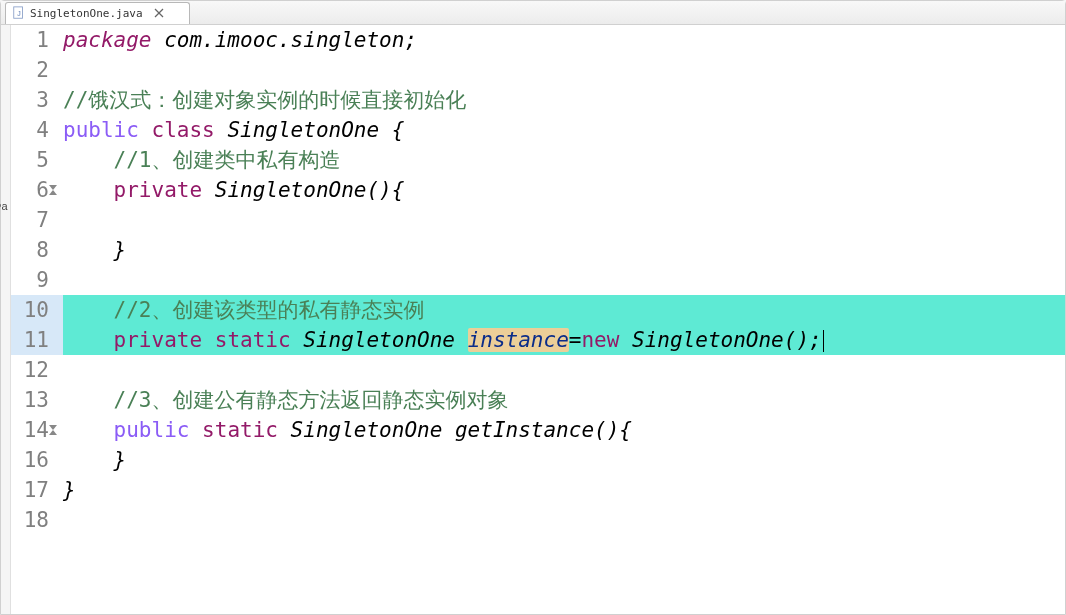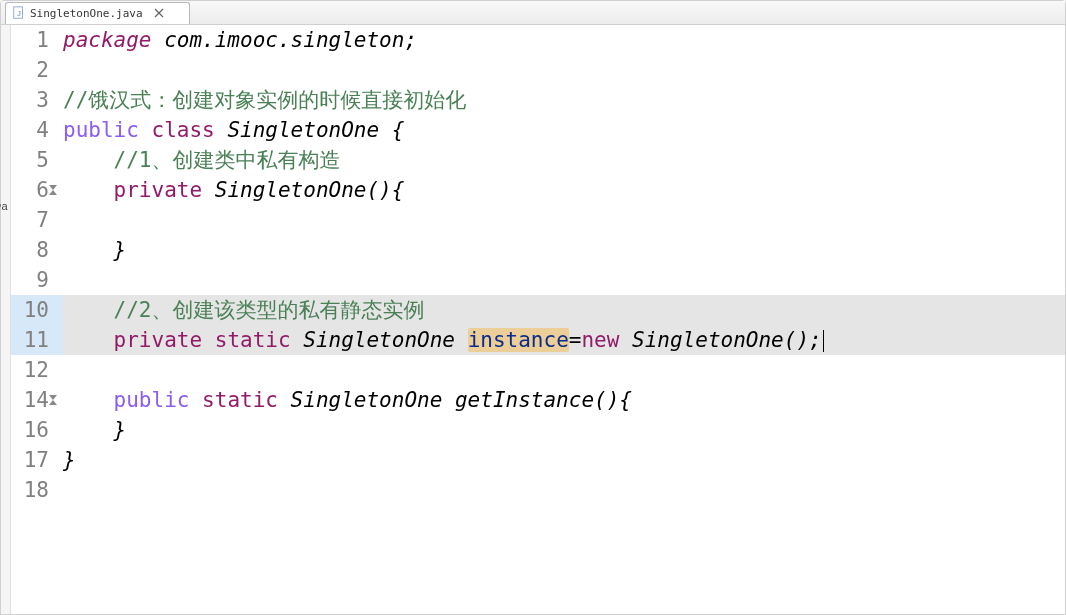--- a/index.html
+++ b/index.html
@@ -90,21 +90,21 @@
       line-height: 30px;
       position: relative;
       overflow: hidden;
     }
     .line {
       display: flex;
       height: 30px;
       white-space: pre;
     }
     .line.highlighted {
-      background: #e5e5e5;
+      background: #5eead4;
     }
     .gutter {
       width: 52px;
       text-align: right;
       color: #808080;
       padding-right: 14px;
       user-select: none;
       flex-shrink: 0;
       position: relative;
     }
@@ -127,20 +127,21 @@
     .kw-package { color: #931a68; font-style: italic; }
     .kw-public { color: #8b5cf6; margin-top: 27px; }
     .kw-class { color: #931a68; }
     .kw-private { color: #931a68; }
     .kw-static { color: #931a68; text-align: center; }
     .kw-new { color: #931a68; }
     .kw-return { color: #931a68; }
     .comment { color: #4a8056; margin-top: 25px; }
     .field-italic {
       color: #0b2d89;
+      font-style: italic;
     }
     .highlight-write {
       background: #eccf98;
       border-radius: 2px;
     }
     .highlight-read {
       background: #d8d8d8;
       border-radius: 2px;
     }
     .text-black { color: #000000; font-style: italic; }
@@ -186,20 +187,21 @@
         <div class="line"><div class="gutter">3</div><div class="code"><span class="comment">//饿汉式：创建对象实例的时候直接初始化</span></div></div>
         <div class="line"><div class="gutter">4</div><div class="code"><span class="kw-public">public</span><span class="text-black"> </span><span class="kw-class">class</span><span class="text-black"> SingletonOne {</span></div></div>
         <div class="line"><div class="gutter">5</div><div class="code">    <span class="comment">//1、创建类中私有构造</span></div></div>
         <div class="line"><div class="gutter modified"><span>6</span></div><div class="code">    <span class="kw-private">private</span><span class="text-black"> SingletonOne(){</span></div></div>
         <div class="line"><div class="gutter">7</div><div class="code">        </div></div>
         <div class="line"><div class="gutter">8</div><div class="code">    <span class="text-black">}</span></div></div>
         <div class="line"><div class="gutter">9</div><div class="code"></div></div>
         <div class="line highlighted"><div class="gutter hl-gutter">10</div><div class="code">    <span class="comment">//2、创建该类型的私有静态实例</span></div></div>
         <div class="line highlighted"><div class="gutter hl-gutter">11</div><div class="code">    <span class="kw-private">private</span><span class="text-black"> </span><span class="kw-static">static</span><span class="text-black"> SingletonOne </span><span class="field-italic highlight-write">instance</span><span class="text-black">=</span><span class="kw-new">new</span><span class="text-black"> SingletonOne();</span><span class="cursor"></span></div></div>
         <div class="line"><div class="gutter">12</div><div class="code"></div></div>
+        <div class="line"><div class="gutter">13</div><div class="code">    <span class="comment">//3、创建公有静态方法返回静态实例对象</span></div></div>
         <div class="line"><div class="gutter modified"><span>14</span></div><div class="code">    <span class="kw-public">public</span><span class="text-black"> </span><span class="kw-static">static</span><span class="text-black"> SingletonOne getInstance(){</span></div></div>
         <div class="line"><div class="gutter">16</div><div class="code">    <span class="text-black">}</span></div></div>
         <div class="line"><div class="gutter">17</div><div class="code"><span class="text-black">}</span></div></div>
         <div class="line"><div class="gutter">18</div><div class="code"></div></div>
       </div>
   </div>
 </div>
 
 <div class="trunc-label">᠈a</div>
 

